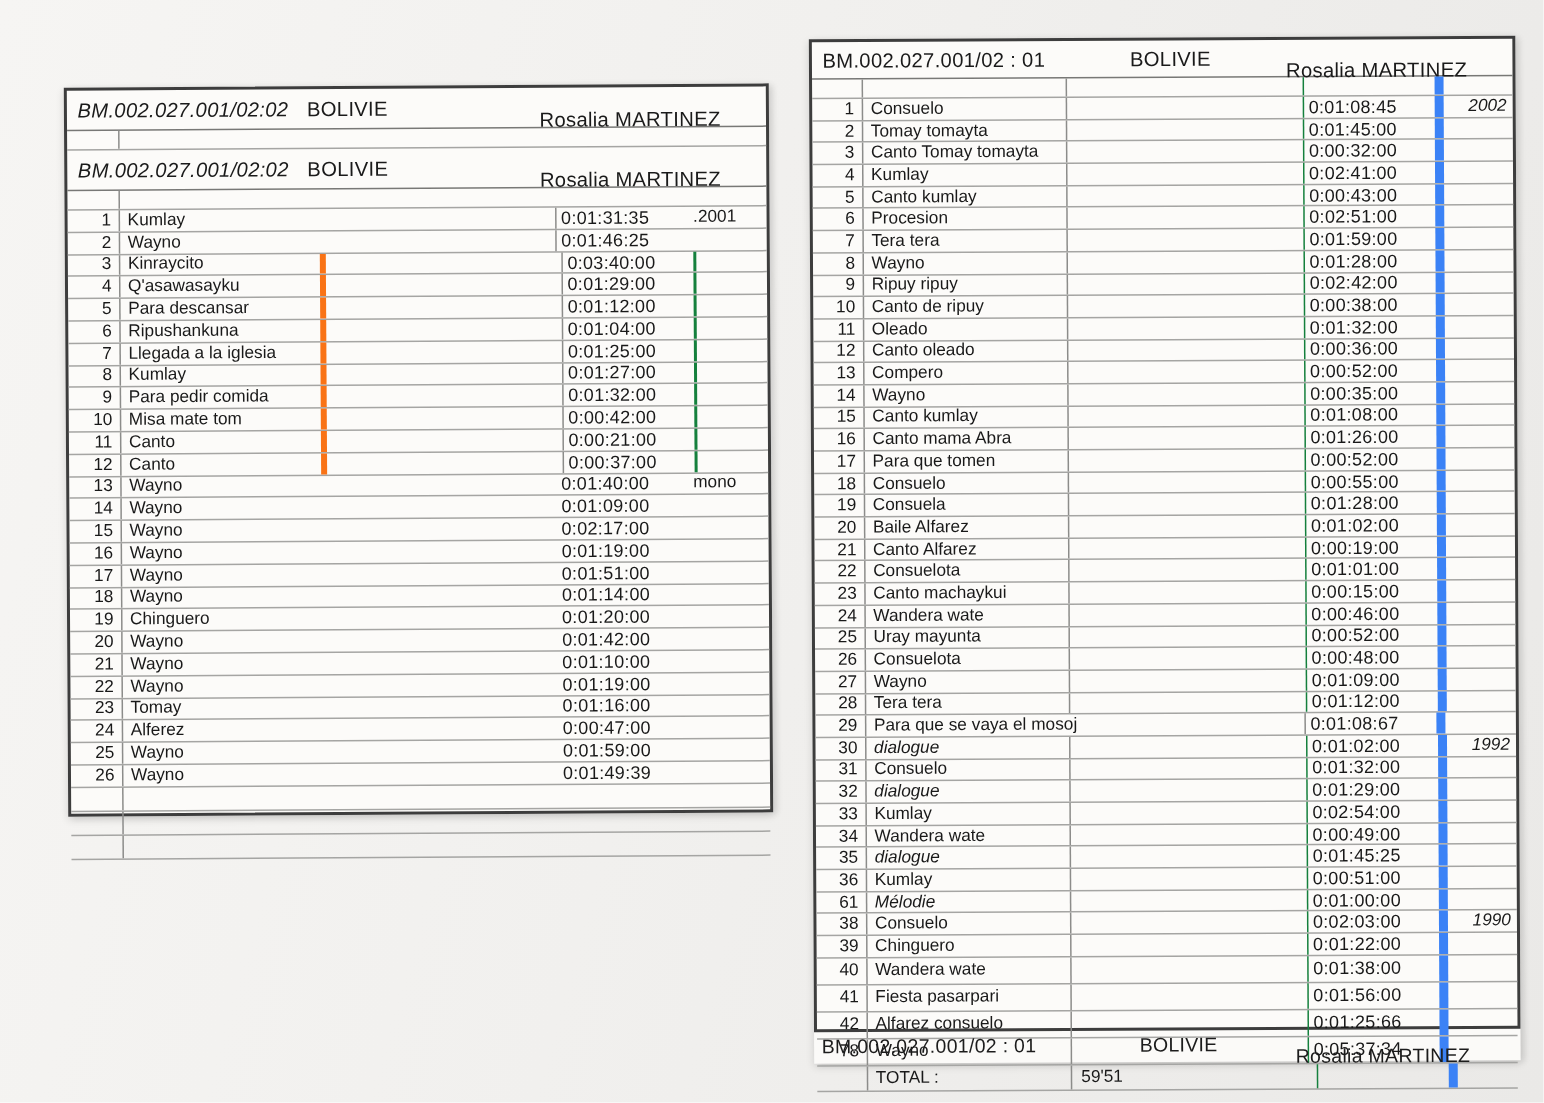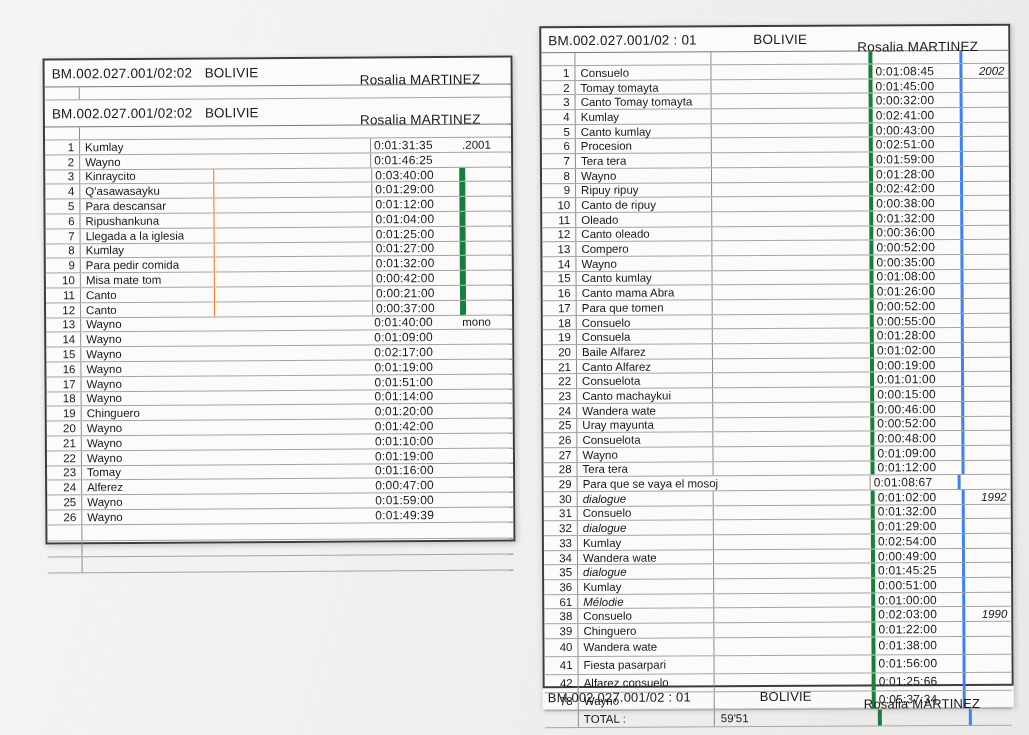--- a/index.html
+++ b/index.html
@@ -21,52 +21,52 @@
   .frame{display:flex;flex-direction:column;border:2px solid #3d3d3d;background:#fcfbf9;}
   .lframe{position:absolute;inset:0;}
   .rframe{position:absolute;left:0;top:0;right:0;height:658px;}
 
   
   .hrow{display:flex;align-items:center;border-bottom:1px solid #787876;
         font-size:13.5px;letter-spacing:.2px;color:#1a1a1a;flex:none;}
   .hrow-l{height:26px;}
   .hrow-r{height:24px;}
   .hid{padding-left:7px;white-space:nowrap;}
-  .hrow-l .hid{width:153px;}
+  .hrow-l .hid{width:153px;font-style:italic;}
   .hrow-r .hid{width:205px;}
   .hcountry{white-space:nowrap;}
   .hrow-l .hcountry{width:155px;}
   .hrow-r .hcountry{width:104px;}
   .hcol{flex:1;white-space:nowrap;margin-top:16px;}
 
   
   .row{display:flex;align-items:stretch;border-bottom:1px solid #a5a5a3;flex:none;
        font-size:11.5px;color:#191919;}
   .cell{display:flex;align-items:center;overflow:visible;white-space:nowrap;}
   .num{width:29px;justify-content:flex-end;padding-right:5px;border-right:1px solid #8c8c8a;}
   .title{width:128px;padding-left:5px;}
   .mid{width:157px;}
   .time{width:84px;padding-left:3px;font-size:12px;letter-spacing:.2px;}
   .note{flex:1;padding:0 4px;}
 
   
   .lrow{height:13.8px;}
   .lempty{height:15px;}
-  .boxed .title{border-right:1px solid #f97316;}
+  .boxed .title{border-right:4px solid #f97316;}
   .boxed .mid{border-right:1px solid #8c8c8a;}
-  .boxed .time{border-right:6px solid #15803d;}
+  .boxed .time{border-right:2px solid #15803d;}
   .plain .mid{border-right:1px solid #8c8c8a;}
   .sp{height:12px !important;}
 
   
   .rrow{height:13.7px;}
   .rrow .num{width:28px;}
   .rrow .title{width:130px;border-right:1px solid #8c8c8a;}
-  .rrow .mid{border-right:4px solid #15803d;}
-  .rrow .time{border-right:3px solid #3b82f6;}
+  .rrow .mid{border-right:1px solid #15803d;}
+  .rrow .time{border-right:6px solid #3b82f6;}
   .rrow .note{justify-content:flex-end;padding-right:4px;font-style:italic;}
   .widet{width:287px !important;}
   .tall{height:17px;}
   .trow{height:16.5px;}
   .midtext{padding-left:6px;}
   .it .title{font-style:italic;}
 
   
   .frow{position:absolute;left:0;right:0;bottom:1px;height:22px;display:flex;align-items:center;
         font-size:13px;letter-spacing:.2px;}

